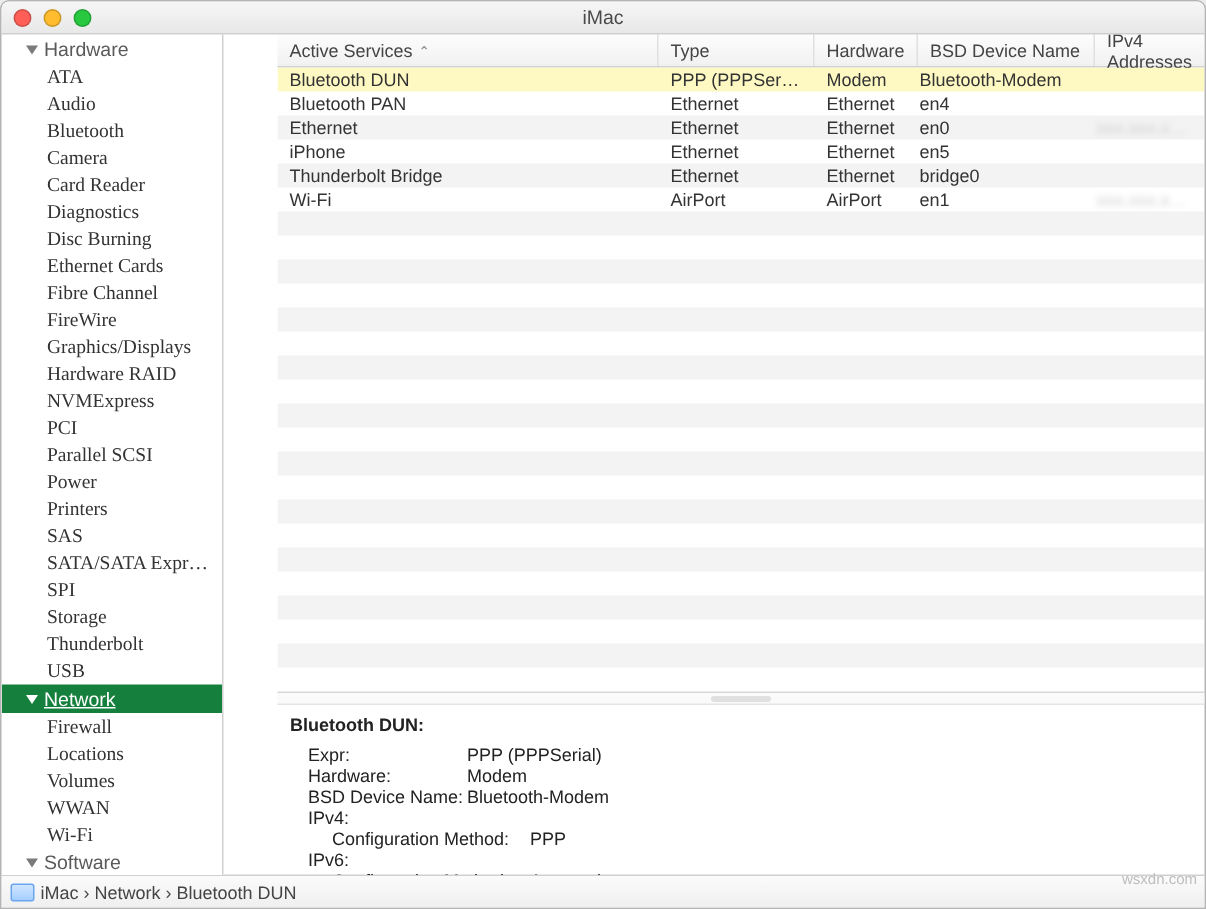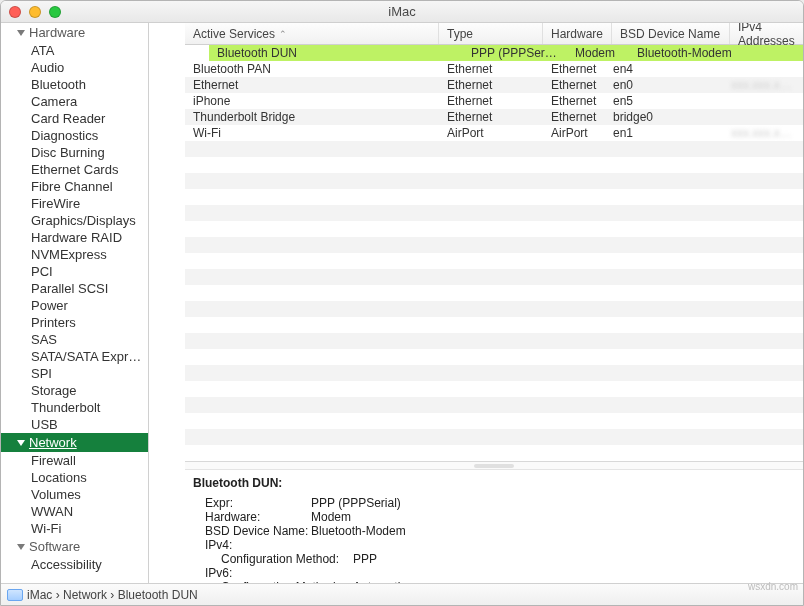--- a/index.html
+++ b/index.html
@@ -11,35 +11,35 @@
   .traffic { display: flex; gap: 8px; margin-left: 8px; }
   .traffic .dot { width: 12px; height: 12px; border-radius: 50%; border: 0.5px solid rgba(0,0,0,0.2);}
   .dot.close { background:#ff5f57;} .dot.min{background:#febc2e;} .dot.max{background:#28c840;}
   .title { position:absolute; left:0; right:0; text-align:center; font-size:13px; color:#4a4a4a; }
 
   .body { flex:1; display:flex; min-height:0;gap:36px; }
 
   .sidebar { width:148px; background:#fff; border-right:1px solid #d0d0d0; overflow:auto; font-size:13px; color:#333; }
   .side-header { padding:2px 6px 2px 16px; display:flex; align-items:center; color:#5a5a5a; cursor:default;}
   .tri { display:inline-block; width:0;height:0;border-left:4px solid transparent;border-right:4px solid transparent;border-top:6px solid #7a7a7a; margin-right:4px;}
-  .side-item { padding:1px 6px 1px 30px; white-space:nowrap; overflow:hidden; text-overflow:ellipsis; cursor:default;}
+  .side-item { padding:1px 6px 1px 30px; white-space:nowrap; overflow:hidden; text-overflow:ellipsis; cursor:default;font-family:Liberation Serif, serif;}
   .side-header.sel { background:#15803d; color:#fff;text-decoration:underline; }
   .side-header.sel .tri { border-top-color:#fff; }
 
   .main { flex:1; display:flex; flex-direction:column; min-width:0; }
 
   .table { flex: 0 0 260px; display:flex; flex-direction:column; border-bottom:1px solid #d8d8d8; }
   .thead { display:flex; height:22px; background:linear-gradient(#fdfdfd,#f1f1f1); border-bottom:1px solid #d0d0d0; font-size:12px; color:#444;}
   .th { padding:3px 8px; border-right:1px solid #e0e0e0; display:flex; align-items:center; gap:4px; }
   .th .sort { font-size:9px; color:#888; }
   .c0{flex:0 0 254px;} .c1{flex:0 0 104px;} .c2{flex:0 0 62px;} .c3{flex:0 0 118px;} .c4{flex:1;}
   .tbody { flex:1; overflow:auto; font-size:12px; color:#333;}
   .tr { display:flex; height:16px; align-items:center; }
   .tr:nth-child(odd){ background:#f3f3f3; }
-  .tr.sel { background:#bef264;margin-left:24px; }
+  .tr.sel { background:#fef9c3; }
   .td { padding:0 8px; white-space:nowrap; overflow:hidden; text-overflow:ellipsis;}
   .blur { color:#cfcfcf; filter: blur(2px); }
 
   .grip { height:8px; background:#fafafa; border-bottom:1px solid #e4e4e4; display:flex; align-items:center; justify-content:center;}
   .grip .handle{ width:40px;height:4px;border-radius:2px;background:#e0e0e0;}
 
   .details { flex:1; padding:6px 8px 8px 8px; font-size:12px; color:#222; overflow:auto;}
   .details h4 { font-size:12px; font-weight:bold; margin-bottom:6px;}
   .kv { display:flex; }
   .kv .k { width:118px; padding-left:12px;}

